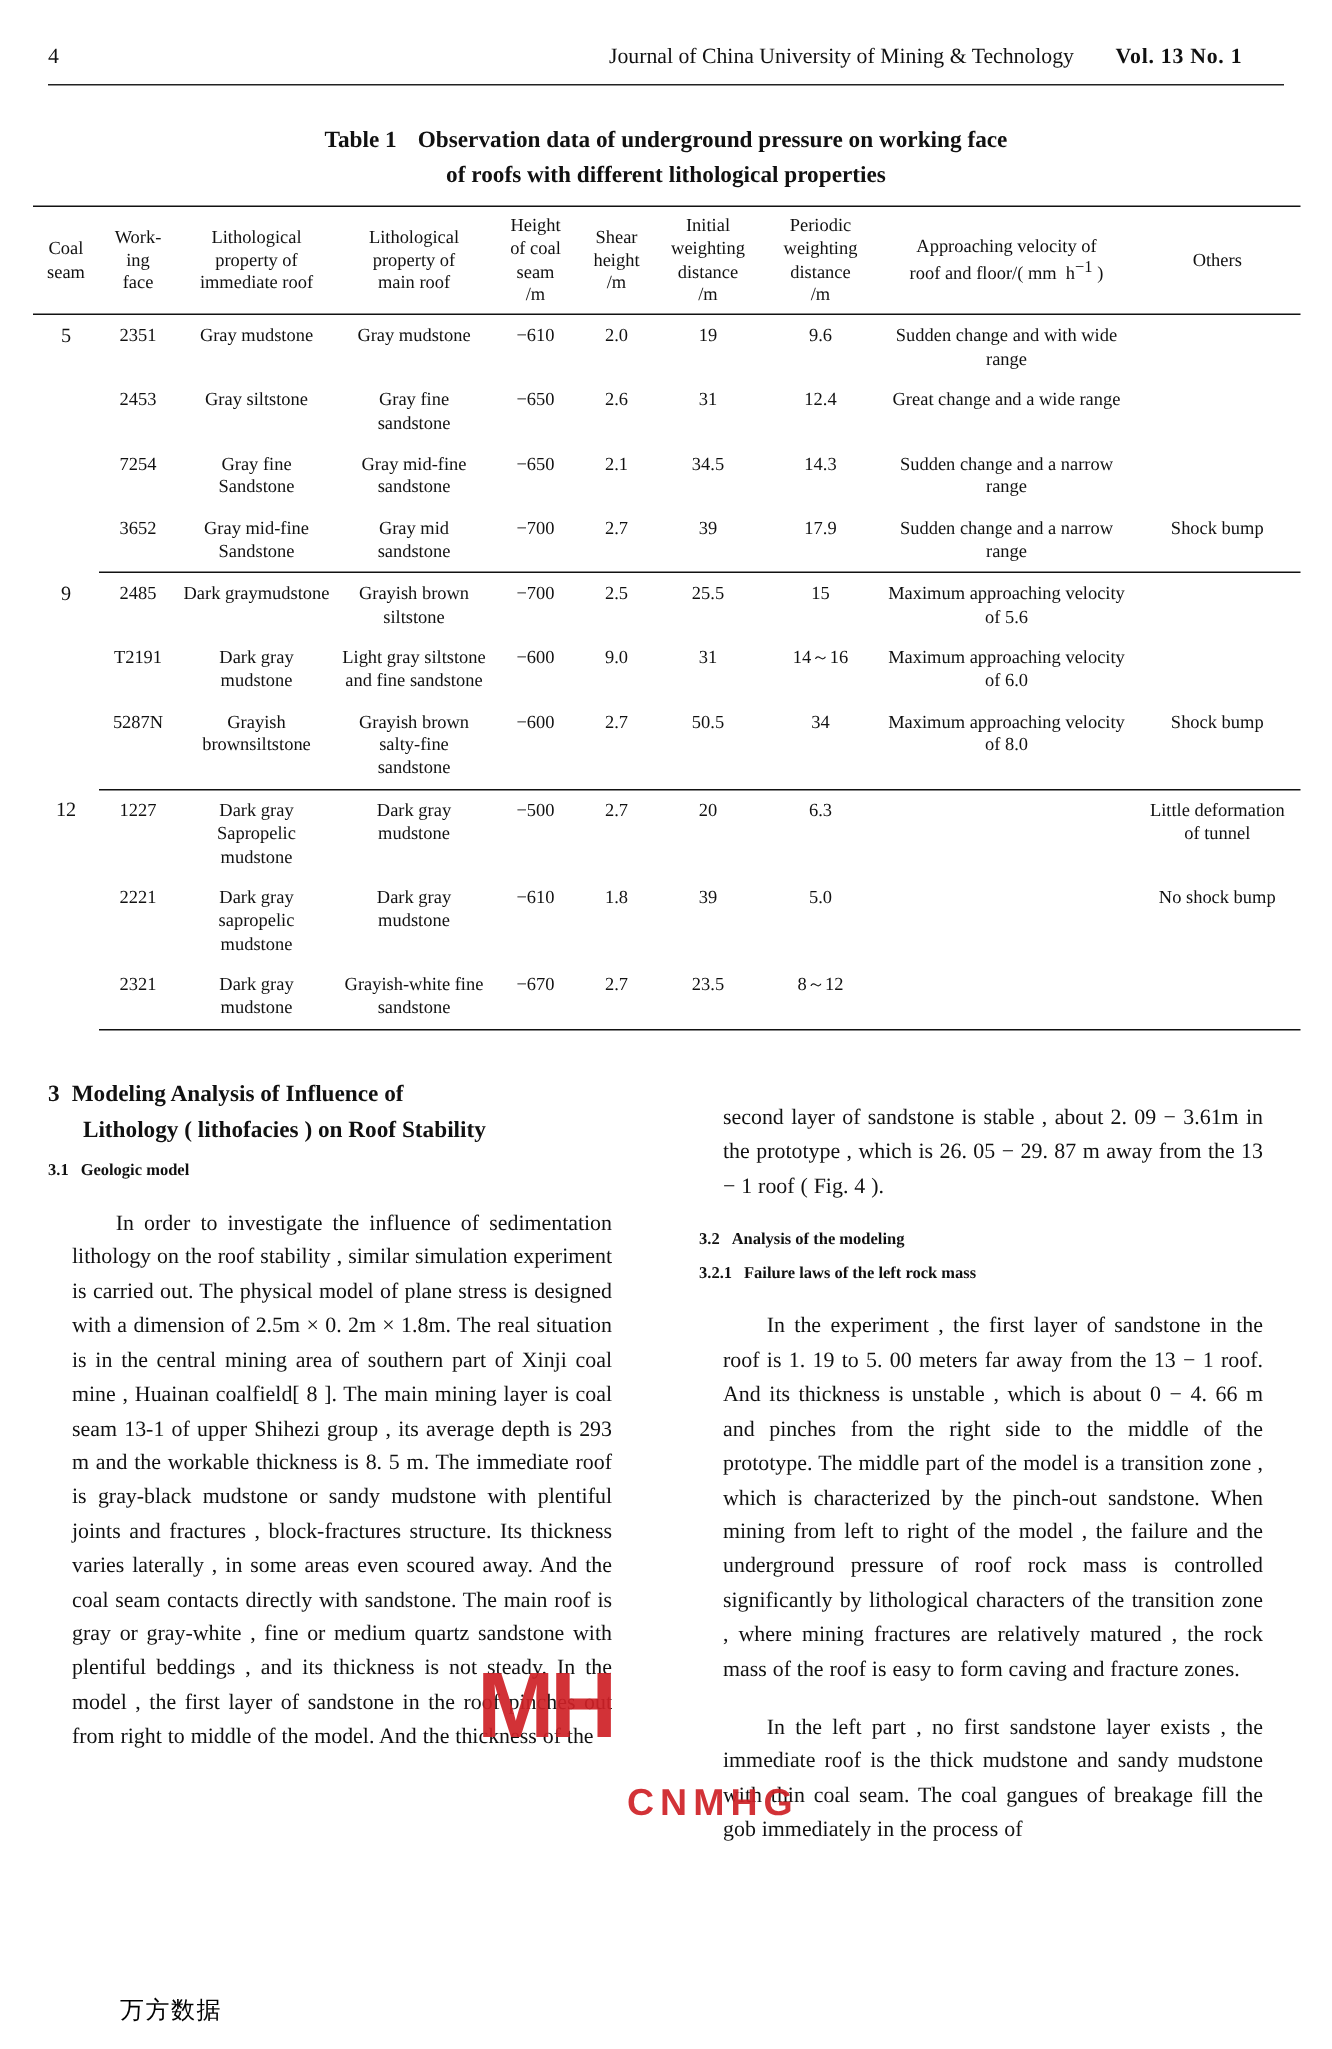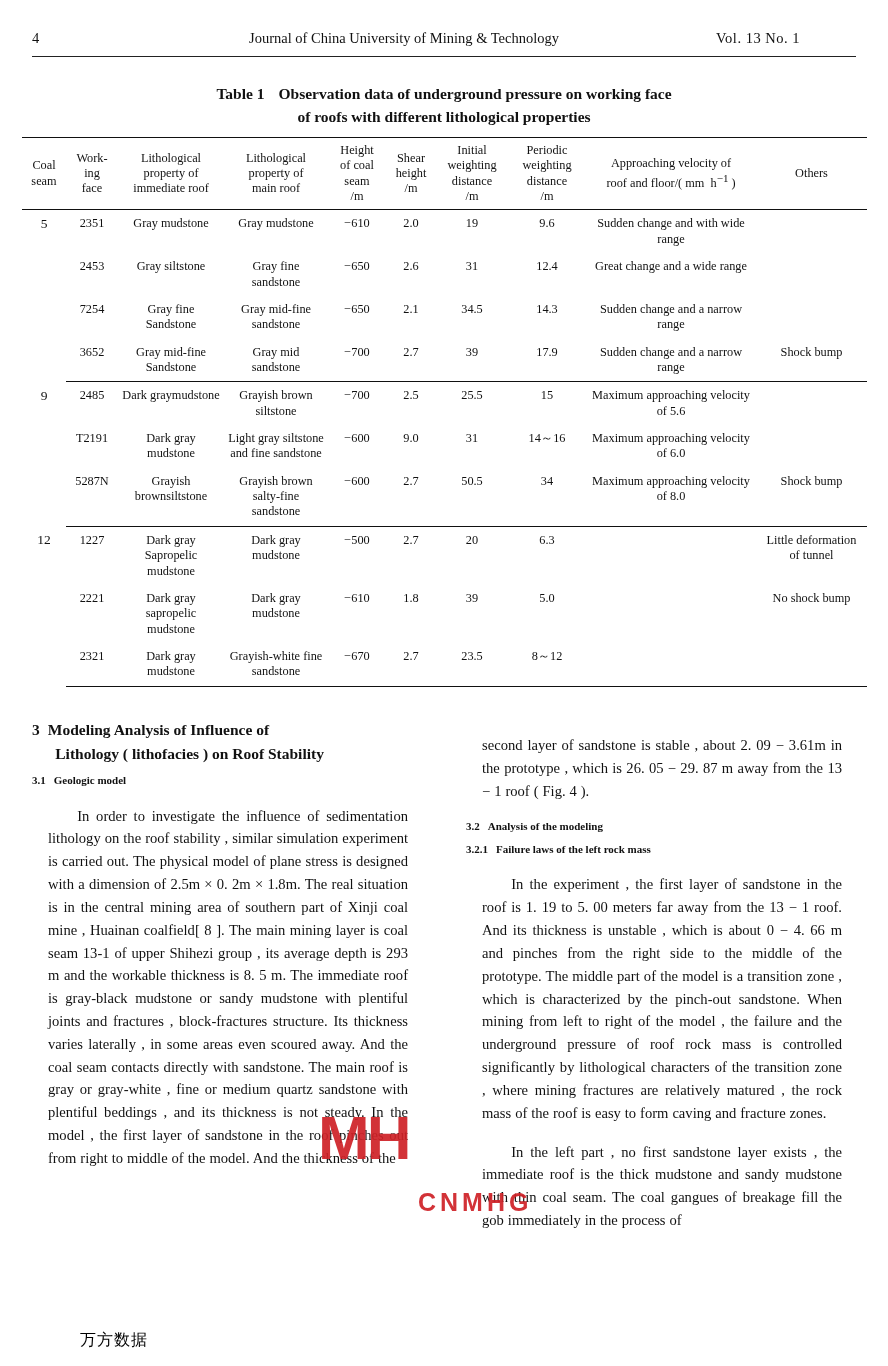--- a/index.html
+++ b/index.html
@@ -14,22 +14,22 @@
   }
   .page { position:relative; width:888px; height:1366px; padding: 0; }
 
   
   .runhead {
     position:absolute; left:32px; top:30px; width:824px;
     display:flex; align-items:flex-end; justify-content:space-between;
     font-size:14.5px;
   }
   .runhead .pageno { width:60px; }
-  .runhead .jtitle { flex:1; text-align:center; }
-  .runhead .vol { width:140px; text-align:left; letter-spacing:0.5px; }
+  .runhead .jtitle { flex:1; text-align:right; }
+  .runhead .vol { width:140px; text-align:center; letter-spacing:0.5px;font-weight:bold; }
   .runhead-rule {
     position:absolute; left:32px; top:56px; width:824px; height:1px;
     background:#222;
   }
 
   
   .tbl-caption {
     position:absolute; left:32px; top:82px; width:824px;
     text-align:center; font-weight:bold; font-size:15.5px; line-height:1.5;
   }

